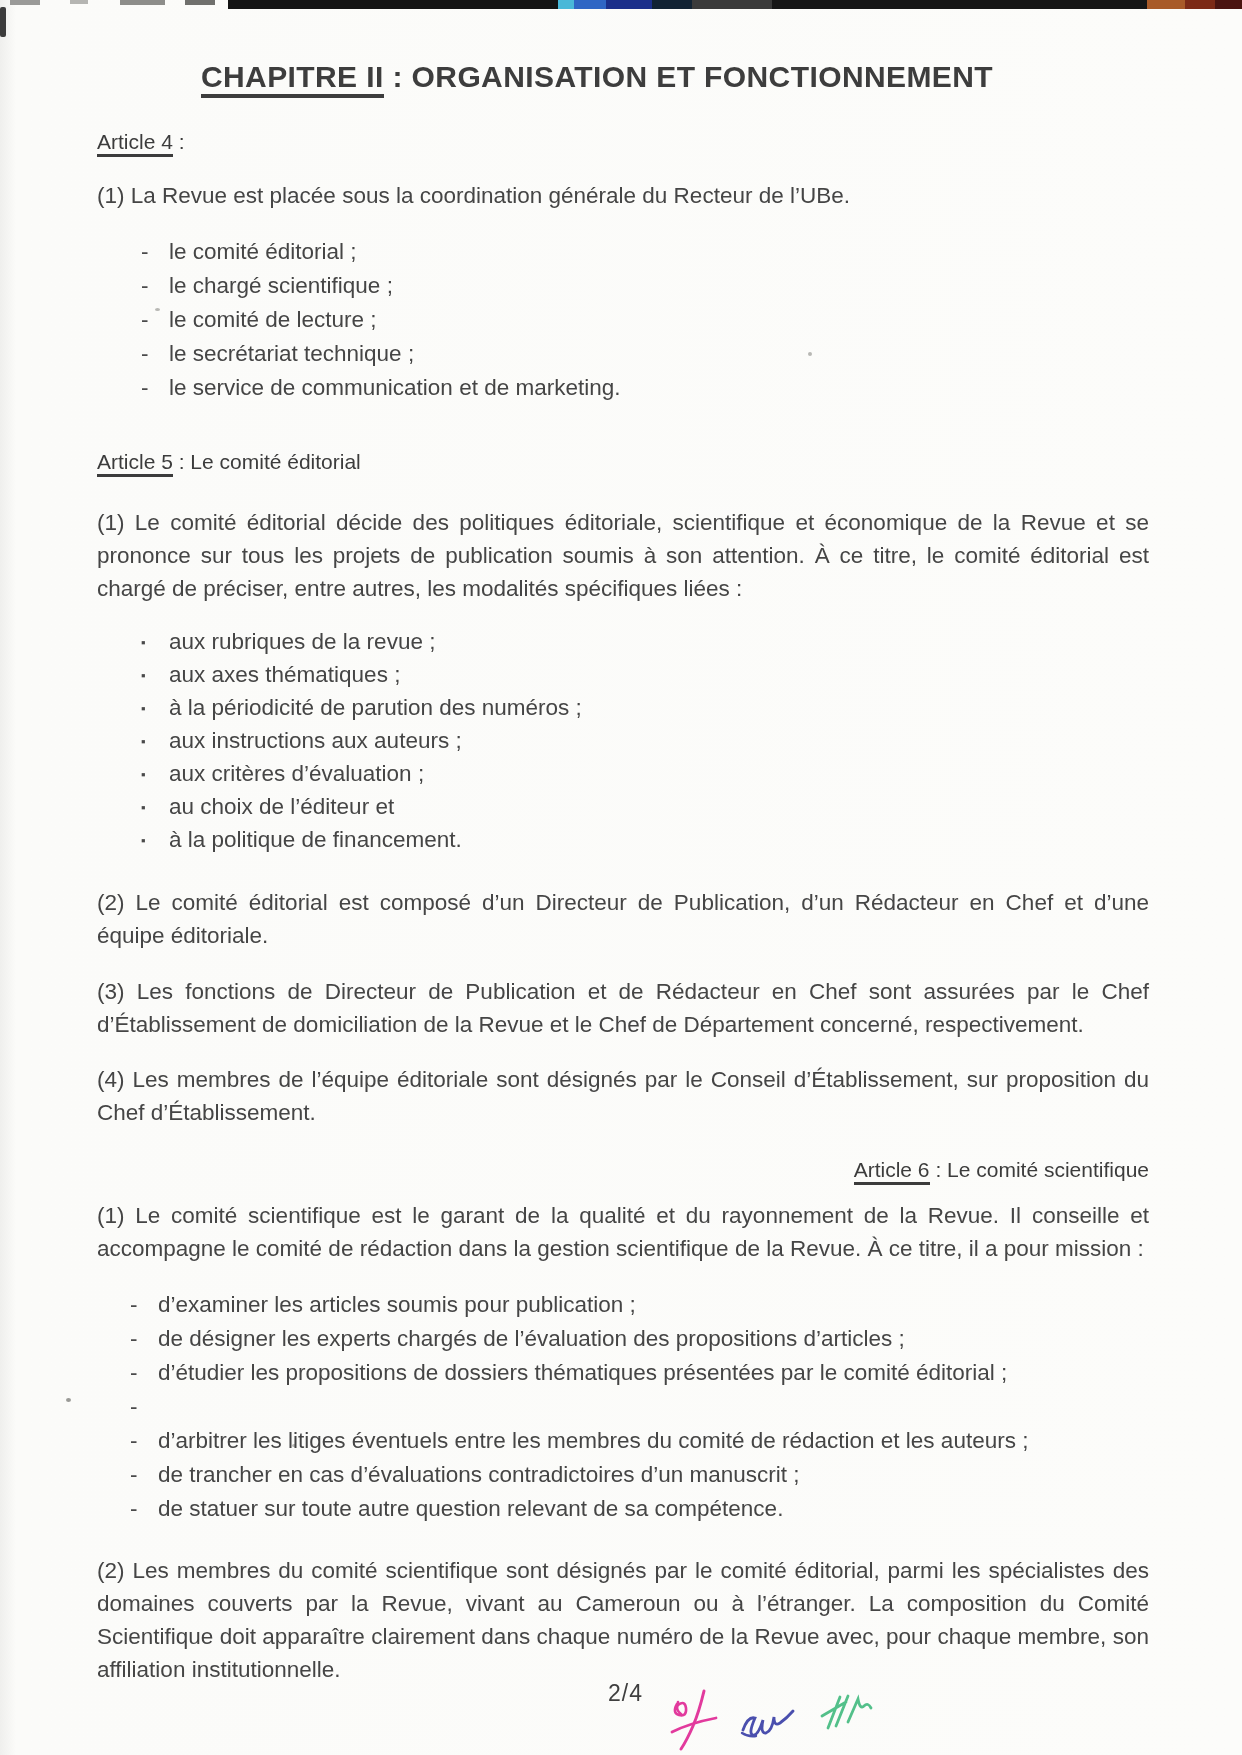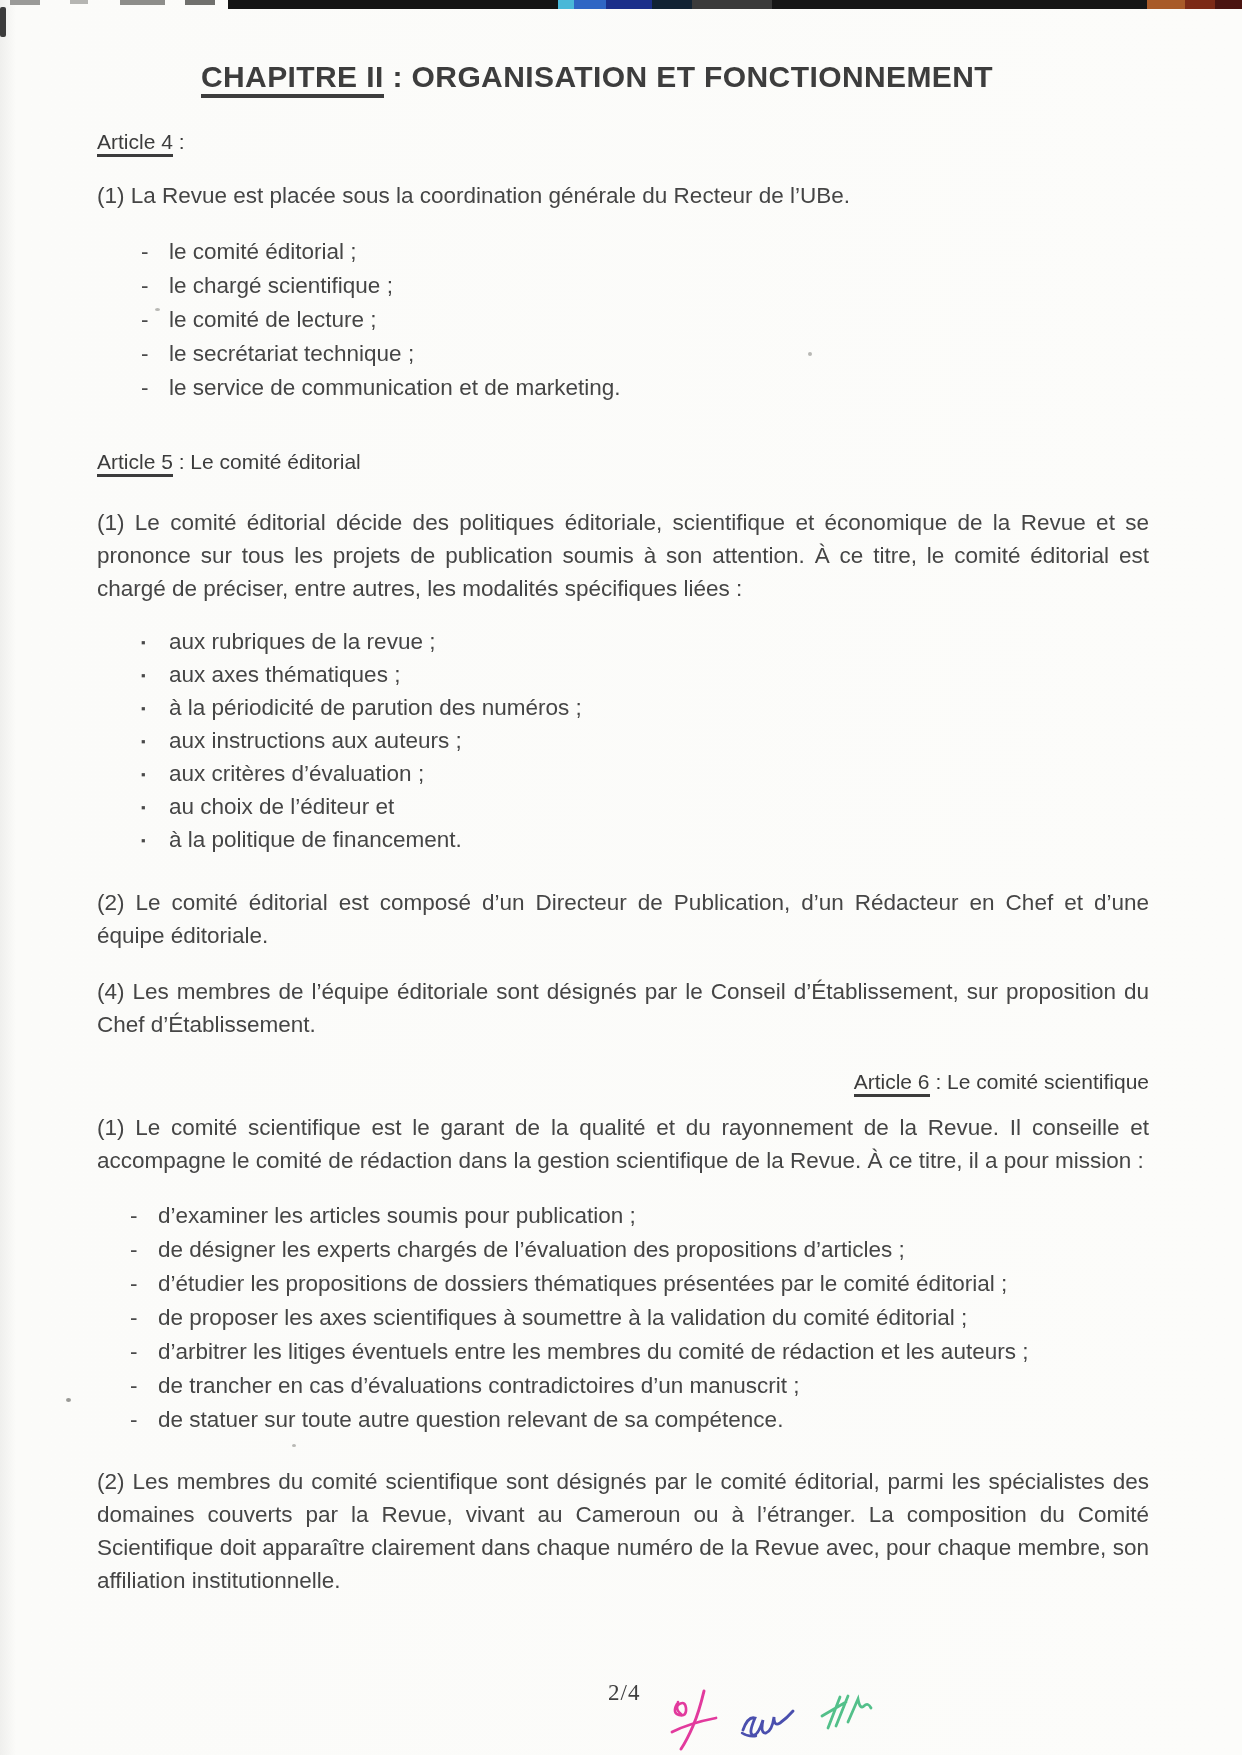--- a/index.html
+++ b/index.html
@@ -53,21 +53,21 @@
   ul.dash-list li{line-height:34px;}
   ul.square-list li{line-height:30px;}
   ul.doc-list .marker{
     flex:0 0 28px;color:#4a4a4a;
   }
   ul.square-list .marker{font-size:13px;position:relative;top:-2px;}
   .gap-lg{margin-top:40px;}
   .gap-md{margin-top:28px;}
   .footer-pageno{
     position:absolute;left:608px;top:1680px;
-    font-size:23px;color:#3f3f3f;letter-spacing:1px;font-family:Liberation Serif, serif;
+    font-size:23px;color:#3f3f3f;letter-spacing:1px;
   }
   .sig{position:absolute;}
   .sig svg{display:block;}
 </style>
 </head>
 <body>
 
 <div class="page">
 
   <div class="scan-bar">
@@ -152,20 +152,21 @@
           <span class="marker">▪</span>
           <span>au choix de l’éditeur et</span>
         </li>
       <li>
           <span class="marker">▪</span>
           <span>à la politique de financement.</span>
         </li>
     </ul>
 
     <p class="para gap-md">(2) Le comité éditorial est composé d’un Directeur de Publication, d’un Rédacteur en Chef et d’une équipe éditoriale.</p>
+    <p class="para">(3) Les fonctions de Directeur de Publication et de Rédacteur en Chef sont assurées par le Chef d’Établissement de domiciliation de la Revue et le Chef de Département concerné, respectivement.</p>
     <p class="para">(4) Les membres de l’équipe éditoriale sont désignés par le Conseil d’Établissement, sur proposition du Chef d’Établissement.</p>
 
     <div class="art-heading" style="margin-top:24px;text-align:right;"><span class="u">Article 6</span><span> : Le comité scientifique</span></div>
 
     <p class="para" style="margin-top:13px;">(1) Le comité scientifique est le garant de la qualité et du rayonnement de la Revue. Il conseille et accompagne le comité de rédaction dans la gestion scientifique de la Revue. À ce titre, il a pour mission :</p>
 
     <ul class="doc-list dash-list" style="margin-top:2px;padding-left:33px;">
       <li>
           <span class="marker">-</span>
           <span>d’examiner les articles soumis pour publication ;</span>
@@ -173,21 +174,20 @@
       <li>
           <span class="marker">-</span>
           <span>de désigner les experts chargés de l’évaluation des propositions d’articles ;</span>
         </li>
       <li>
           <span class="marker">-</span>
           <span>d’étudier les propositions de dossiers thématiques présentées par le comité éditorial ;</span>
         </li>
       <li>
           <span class="marker">-</span>
-          <span>de proposer les axes scientifiques à soumettre à la validation du comité éditorial ;</span>
         </li>
       <li>
           <span class="marker">-</span>
           <span>d’arbitrer les litiges éventuels entre les membres du comité de rédaction et les auteurs ;</span>
         </li>
       <li>
           <span class="marker">-</span>
           <span>de trancher en cas d’évaluations contradictoires d’un manuscrit ;</span>
         </li>
       <li>

